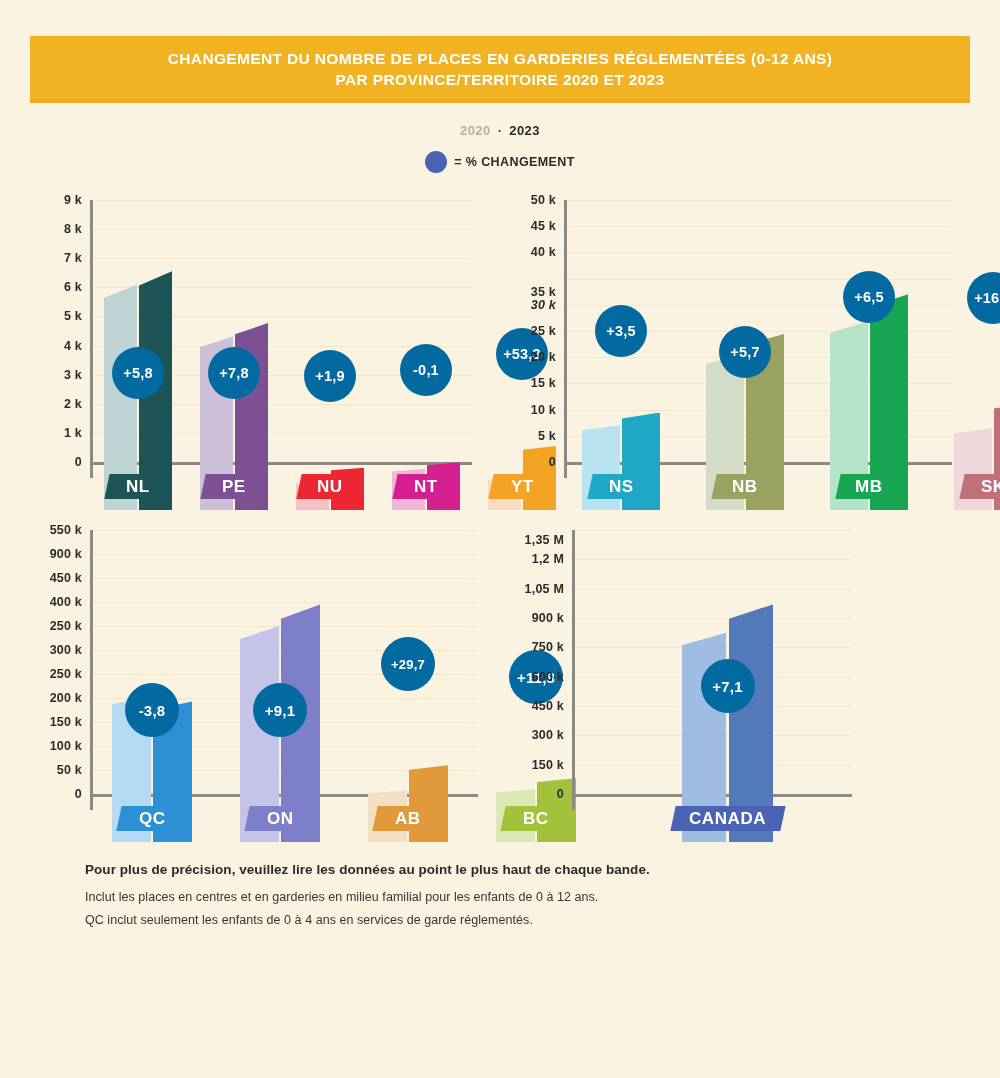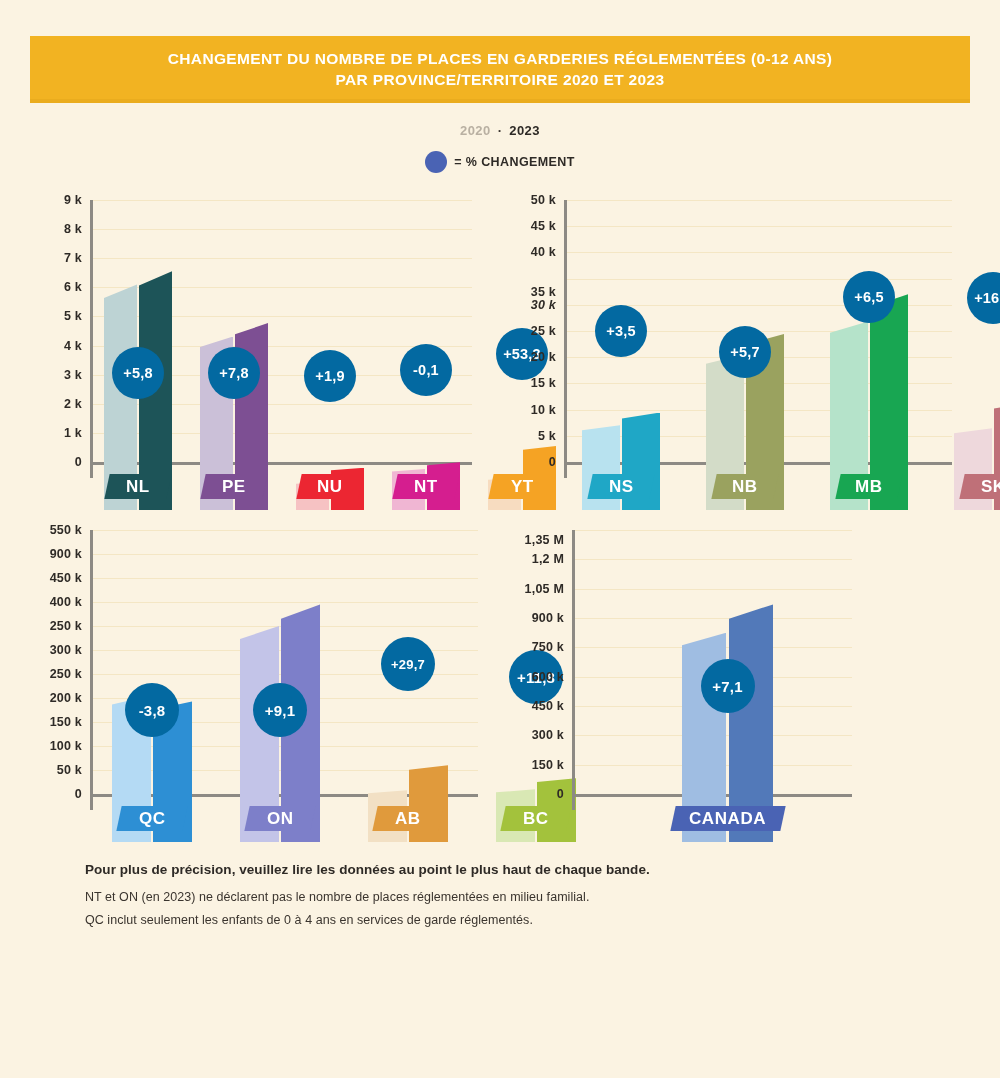--- a/index.html
+++ b/index.html
@@ -268,18 +268,18 @@
       <div class="bar" title="CANADA" style="left: 176px; width: 44px; height: 209.244px; background: rgb(159, 189, 226); clip-path: polygon(0% 6%, 100% 0%, 100% 100%, 0% 100%);"></div>
       <div class="bar" title="CANADA" style="left: 223px; width: 44px; height: 237.6px; background: rgb(82, 121, 185); clip-path: polygon(0% 6%, 100% 0%, 100% 100%, 0% 100%);"></div>
       <div class="bubble" style="width: 54px; height: 54px; font-size: 15px; left: 194.5px; top: 129.36px;">+7,1</div>
       <div class="tag" style="width: 110px; left: 166.5px; top: 276px; background: rgb(74, 99, 180);">
         <span>CANADA</span>
       </div>
     </div>
 
   <div class="notes">
     <div class="note-bold">Pour plus de précision, veuillez lire les données au point le plus haut de chaque bande.</div>
-    <div class="note">NT et ON (en 2023) ne déclarent pas le nombre de places réglementées en milieu familial.</div>
+    <div class="note">Inclut les places en centres et en garderies en milieu familial pour les enfants de 0 à 12 ans.</div>
     <div class="note">QC inclut seulement les enfants de 0 à 4 ans en services de garde réglementés.</div>
   </div>
 
 
 </div>
 
 </body></html>

